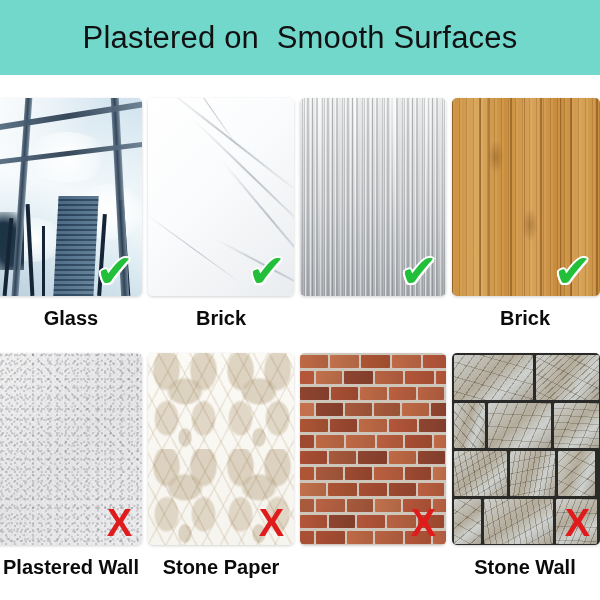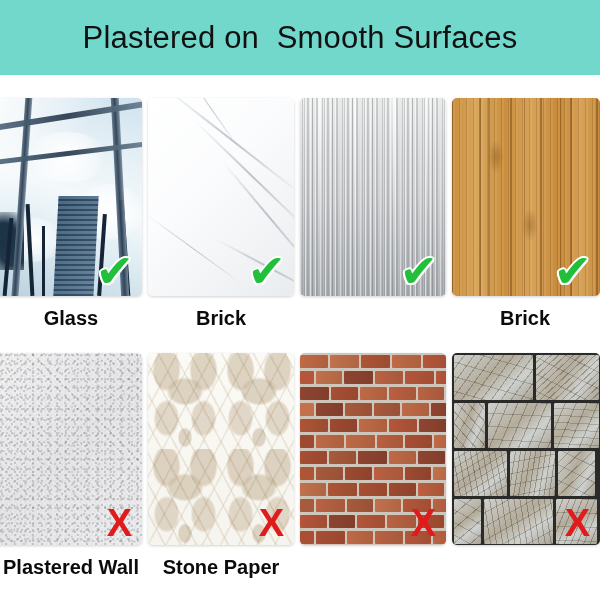--- a/index.html
+++ b/index.html
@@ -495,14 +495,15 @@
             <div class="stone" style="width: 37px; height: 45px; background: repeating-linear-gradient(136deg, rgba(120, 100, 72, 0.4) 0px, rgba(120, 100, 72, 0.4) 1px, rgba(255, 255, 255, 0) 1px, rgba(255, 255, 255, 0) 8px), repeating-linear-gradient(206deg, rgba(90, 78, 58, 0.26) 0px, rgba(90, 78, 58, 0.26) 1px, rgba(255, 255, 255, 0) 1px, rgba(255, 255, 255, 0) 14px), linear-gradient(113deg, rgb(207, 210, 208), rgb(179, 172, 156) 45%, rgb(205, 209, 207) 70%, rgb(169, 162, 148));"></div>
           </div>
           <div class="stone-row">
             <div class="stone" style="width: 27px; height: 45px; background: repeating-linear-gradient(139deg, rgba(120, 100, 72, 0.4) 0px, rgba(120, 100, 72, 0.4) 1px, rgba(255, 255, 255, 0) 1px, rgba(255, 255, 255, 0) 11px), repeating-linear-gradient(209deg, rgba(90, 78, 58, 0.26) 0px, rgba(90, 78, 58, 0.26) 1px, rgba(255, 255, 255, 0) 1px, rgba(255, 255, 255, 0) 11px), linear-gradient(144deg, rgb(207, 210, 208), rgb(179, 172, 156) 45%, rgb(205, 209, 207) 70%, rgb(169, 162, 148));"></div>
             <div class="stone" style="width: 69px; height: 45px; background: repeating-linear-gradient(81deg, rgba(120, 100, 72, 0.4) 0px, rgba(120, 100, 72, 0.4) 1px, rgba(255, 255, 255, 0) 1px, rgba(255, 255, 255, 0) 6px), repeating-linear-gradient(151deg, rgba(90, 78, 58, 0.26) 0px, rgba(90, 78, 58, 0.26) 1px, rgba(255, 255, 255, 0) 1px, rgba(255, 255, 255, 0) 12px), linear-gradient(144deg, rgb(207, 210, 208), rgb(179, 172, 156) 45%, rgb(205, 209, 207) 70%, rgb(169, 162, 148));"></div>
             <div class="stone" style="width: 41px; height: 45px; background: repeating-linear-gradient(112deg, rgba(120, 100, 72, 0.4) 0px, rgba(120, 100, 72, 0.4) 1px, rgba(255, 255, 255, 0) 1px, rgba(255, 255, 255, 0) 6px), repeating-linear-gradient(182deg, rgba(90, 78, 58, 0.26) 0px, rgba(90, 78, 58, 0.26) 1px, rgba(255, 255, 255, 0) 1px, rgba(255, 255, 255, 0) 14px), linear-gradient(155deg, rgb(207, 210, 208), rgb(179, 172, 156) 45%, rgb(205, 209, 207) 70%, rgb(169, 162, 148));"></div>
           </div>
         </div>
       <div class="status-mark cross">X</div>
     </div>
+    <div class="surface-label">Stone Wall</div>
   </div>
 </div>
 
 </body></html>

